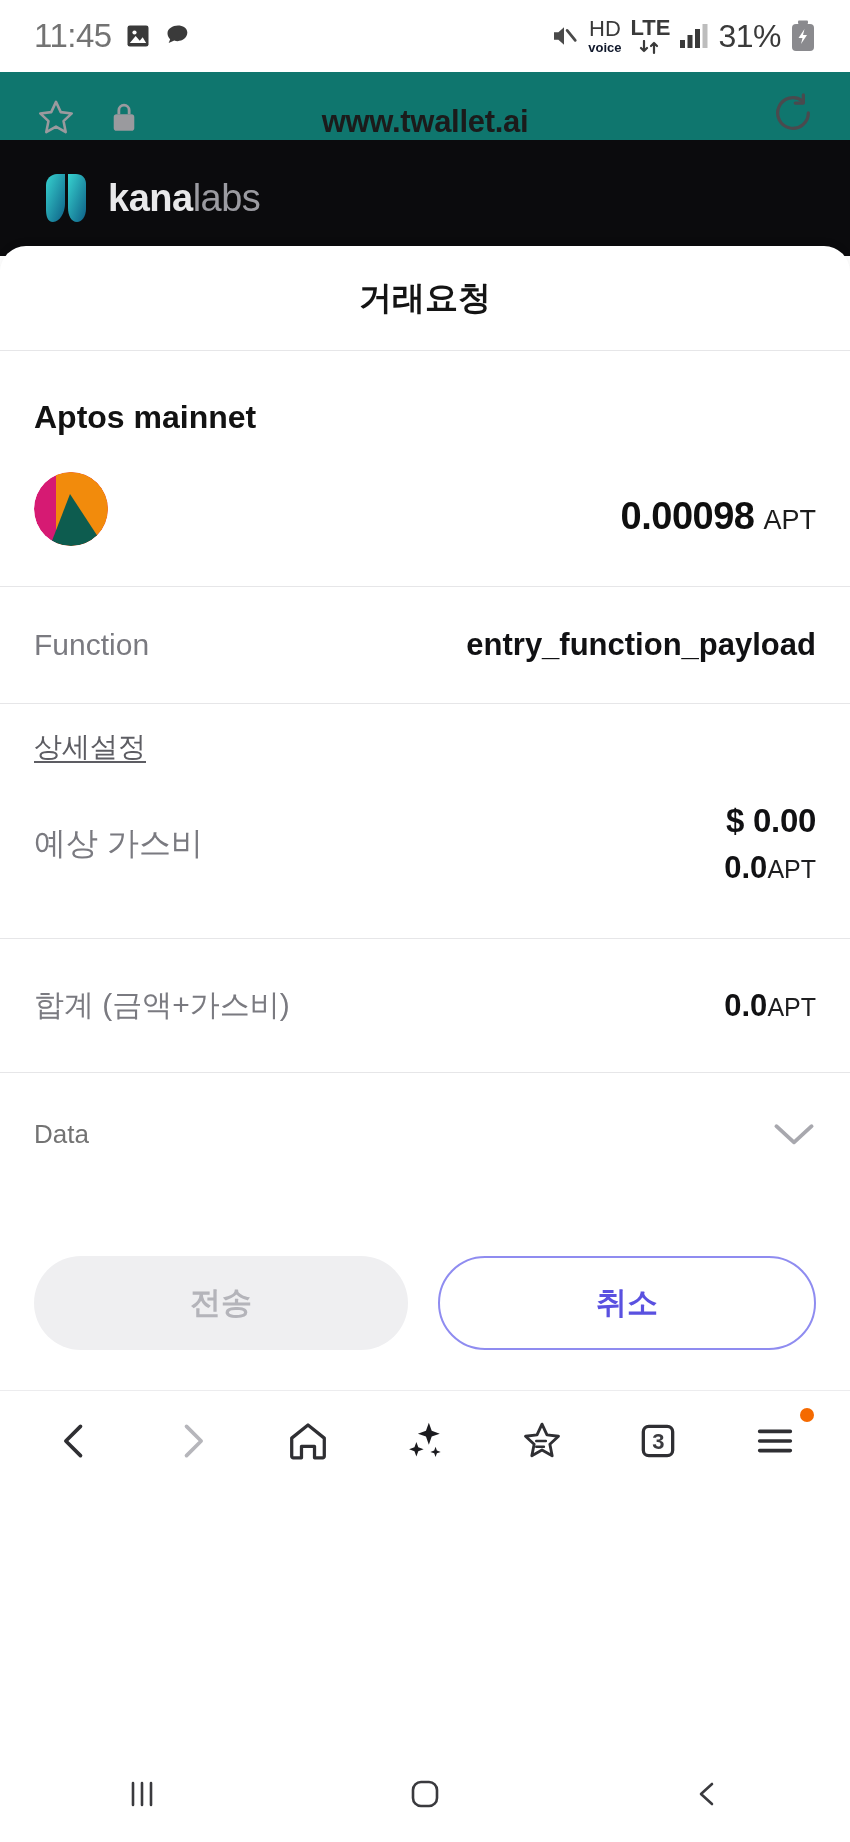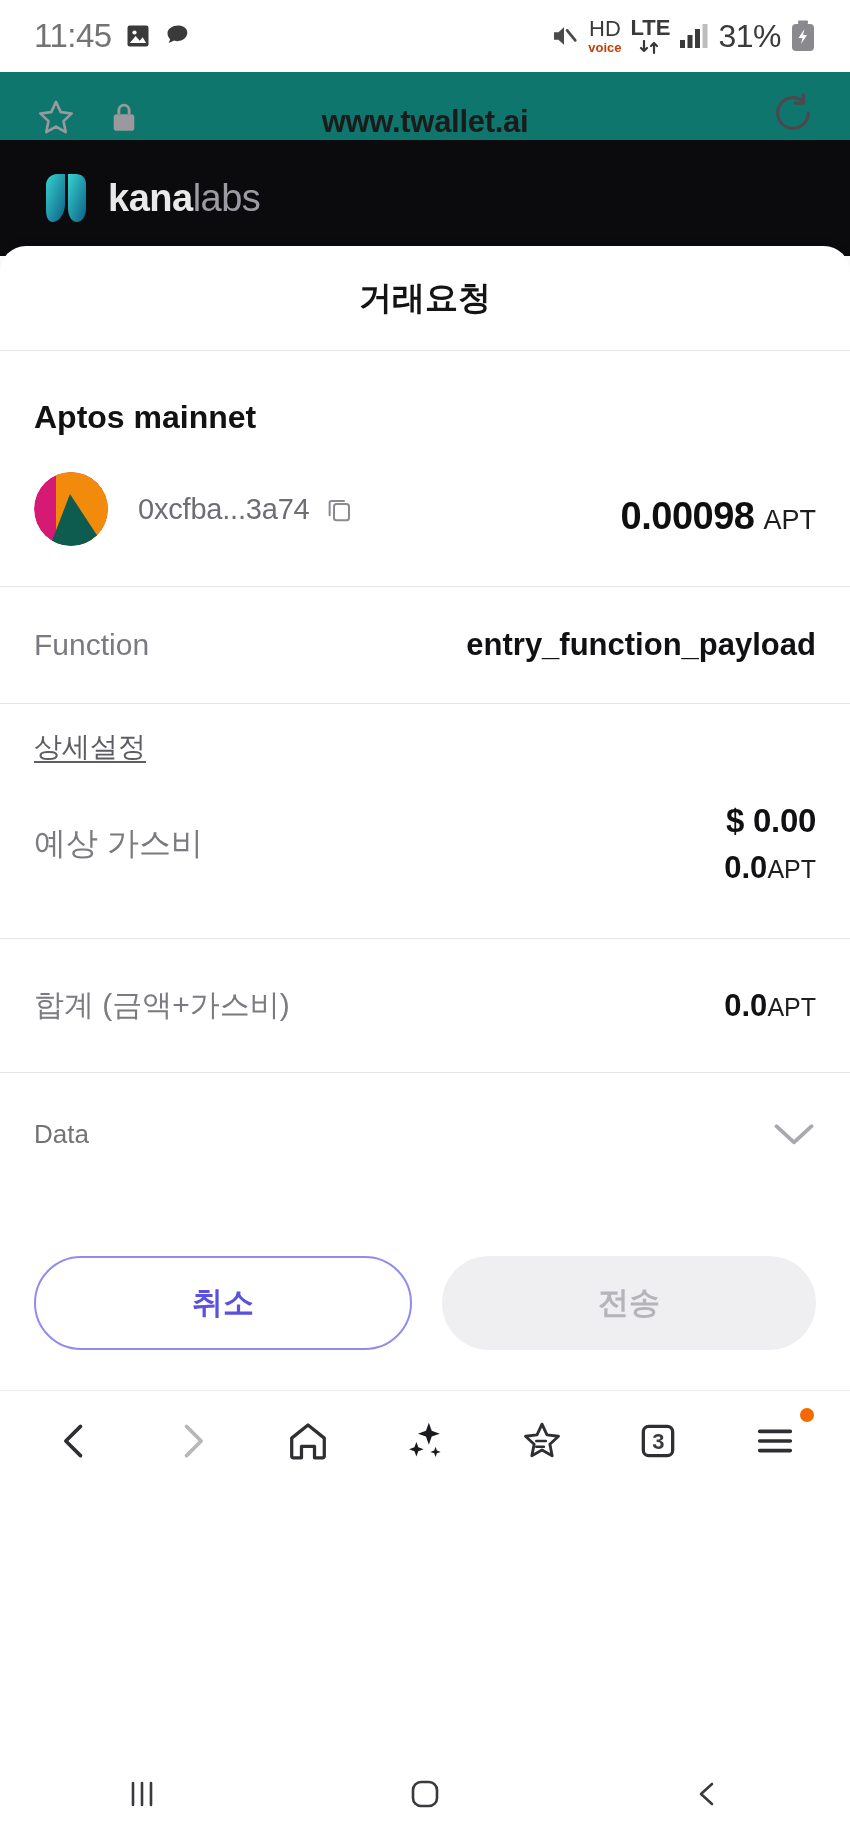--- a/index.html
+++ b/index.html
@@ -188,21 +188,21 @@
   </div>
   <div class="sb-right">
     <span class="ic">
       <svg width="30" height="30" viewBox="0 0 24 24">
         <path d="M4 9v6h3.5L12 19V5L7.5 9H4z" fill="#4a4a4a"></path>
         <line x1="14.5" y1="7.5" x2="21" y2="15.5" stroke="#4a4a4a" stroke-width="2.2" stroke-linecap="round"></line>
       </svg>
     </span>
     <span class="ic" style="display:flex;flex-direction:column;align-items:center;line-height:1;">
       <span style="font-size:22px;font-weight:400;color:#3a3a3a;">HD</span>
-      <span style="font-size:13px;font-weight:700;color:#c2410c;margin-top:1px;">voice</span>
+      <span style="font-size:13px;font-weight:700;color:#0f172a;margin-top:1px;">voice</span>
     </span>
     <span class="ic" style="display:flex;flex-direction:column;align-items:center;line-height:1;">
       <span style="font-size:22px;font-weight:700;color:#3a3a3a;">LTE</span>
       <svg width="26" height="15" viewBox="0 0 26 15" style="margin-top:1px;">
         <path d="M7 1v10M7 11l-3-3M7 11l3-3" stroke="#3a3a3a" stroke-width="2.2" fill="none" stroke-linecap="round"></path>
         <path d="M17 13V3M17 3l-3 3M17 3l3 3" stroke="#3a3a3a" stroke-width="2.2" fill="none" stroke-linecap="round"></path>
       </svg>
     </span>
     <span class="ic">
       <svg width="30" height="26" viewBox="0 0 30 26">
@@ -286,29 +286,20 @@
             </clipPath>
           </defs>
         <g clip-path="url(#cc)">
           <rect x="0" y="0" width="74" height="74" fill="#d61a73"></rect>
           <path d="M22 0h52v74H22z" fill="#f28b0c"></path>
           <path d="M16 74 L36 22 L70 74 Z" fill="#0d5c4f"></path>
           <path d="M22 0h8v74h-8z" fill="#0d5c4f" opacity="0"></path>
         </g>
       </svg>
     </span>
-    <span class="acct-addr">
-      <span>0xcfba...3a74</span>
-      <span class="ic">
-        <svg width="30" height="30" viewBox="0 0 24 24">
-          <rect x="8" y="8" width="12" height="13" rx="2" fill="none" stroke="#8a8a90" stroke-width="1.6"></rect>
-          <path d="M16 5.5H6a1.5 1.5 0 00-1.5 1.5v10" fill="none" stroke="#8a8a90" stroke-width="1.6" stroke-linecap="round"></path>
-        </svg>
-      </span>
-    </span>
     <span class="acct-amt">
       <span class="amt-num">0.00098</span>
       <span class="amt-unit">APT</span>
     </span>
   </div>
 
   <div class="divider"></div>
 
   <div class="kv-row">
     <span class="kv-key">Function</span>
@@ -348,22 +339,22 @@
     <span class="data-chev ic">
       <svg width="44" height="30" viewBox="0 0 30 20">
         <path d="M3 4l12 11L27 4" fill="none" stroke="#a8a8ae" stroke-width="2.6" stroke-linecap="round" stroke-linejoin="round"></path>
       </svg>
     </span>
   </div>
 
   <div class="spacer"></div>
 
   <div class="btn-row">
+    <div class="btn btn-submit">전송</div>
     <div class="btn btn-cancel">취소</div>
-    <div class="btn btn-submit">전송</div>
   </div>
 </div>
 
 <div class="browser-nav">
   <div class="bn-item">
     <span class="ic">
       <svg width="44" height="44" viewBox="0 0 24 24">
         <path d="M15 4L7 12l8 8" fill="none" stroke="#2f2f33" stroke-width="2" stroke-linecap="round" stroke-linejoin="round"></path>
       </svg>
     </span>

